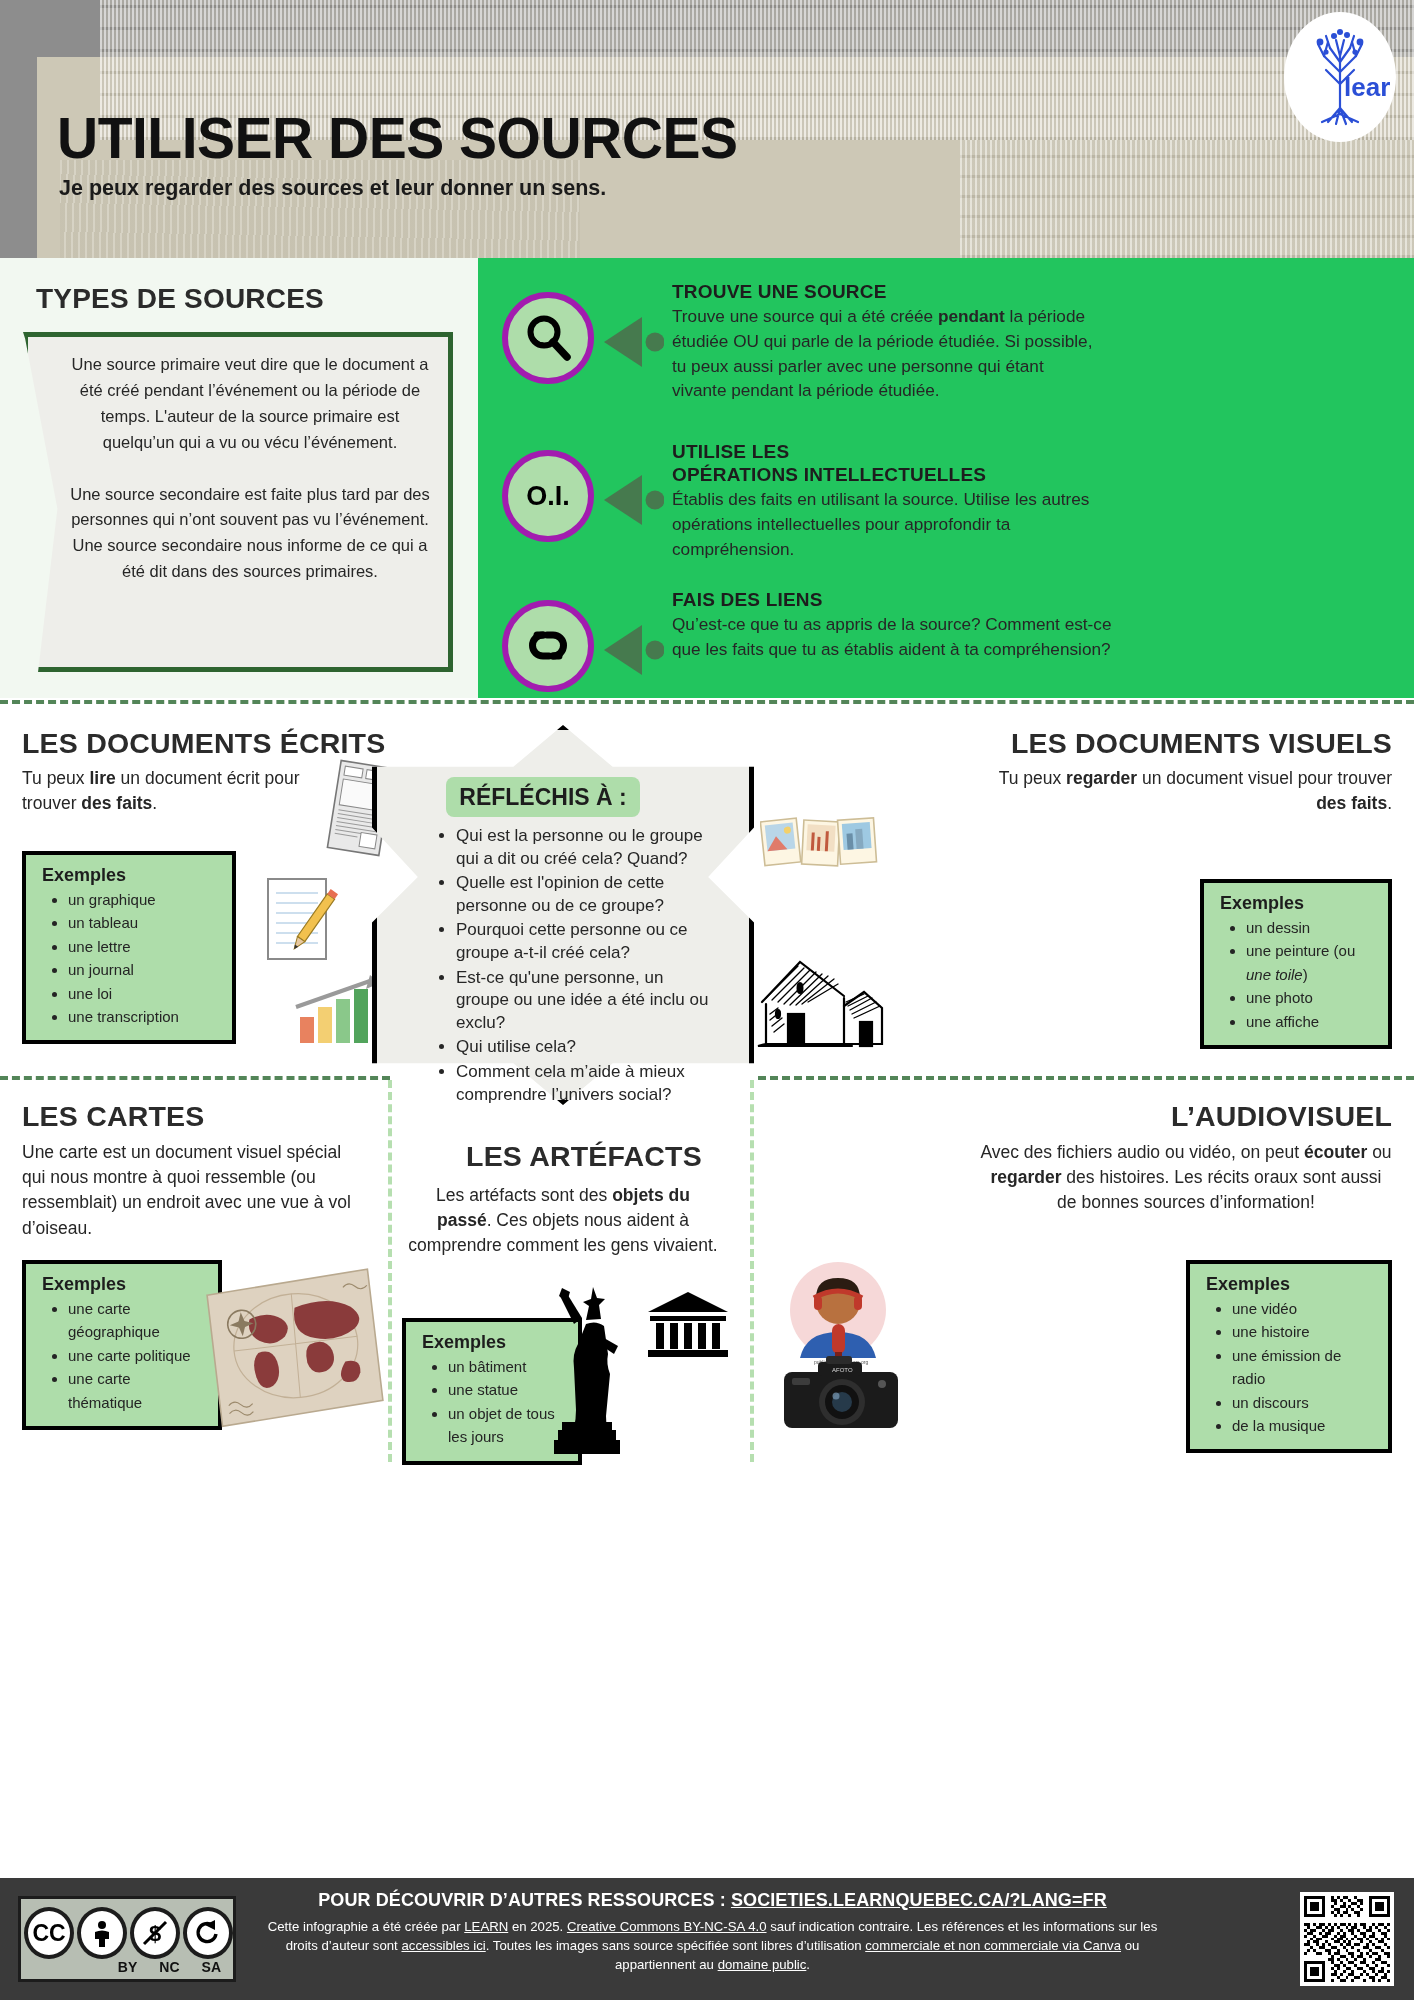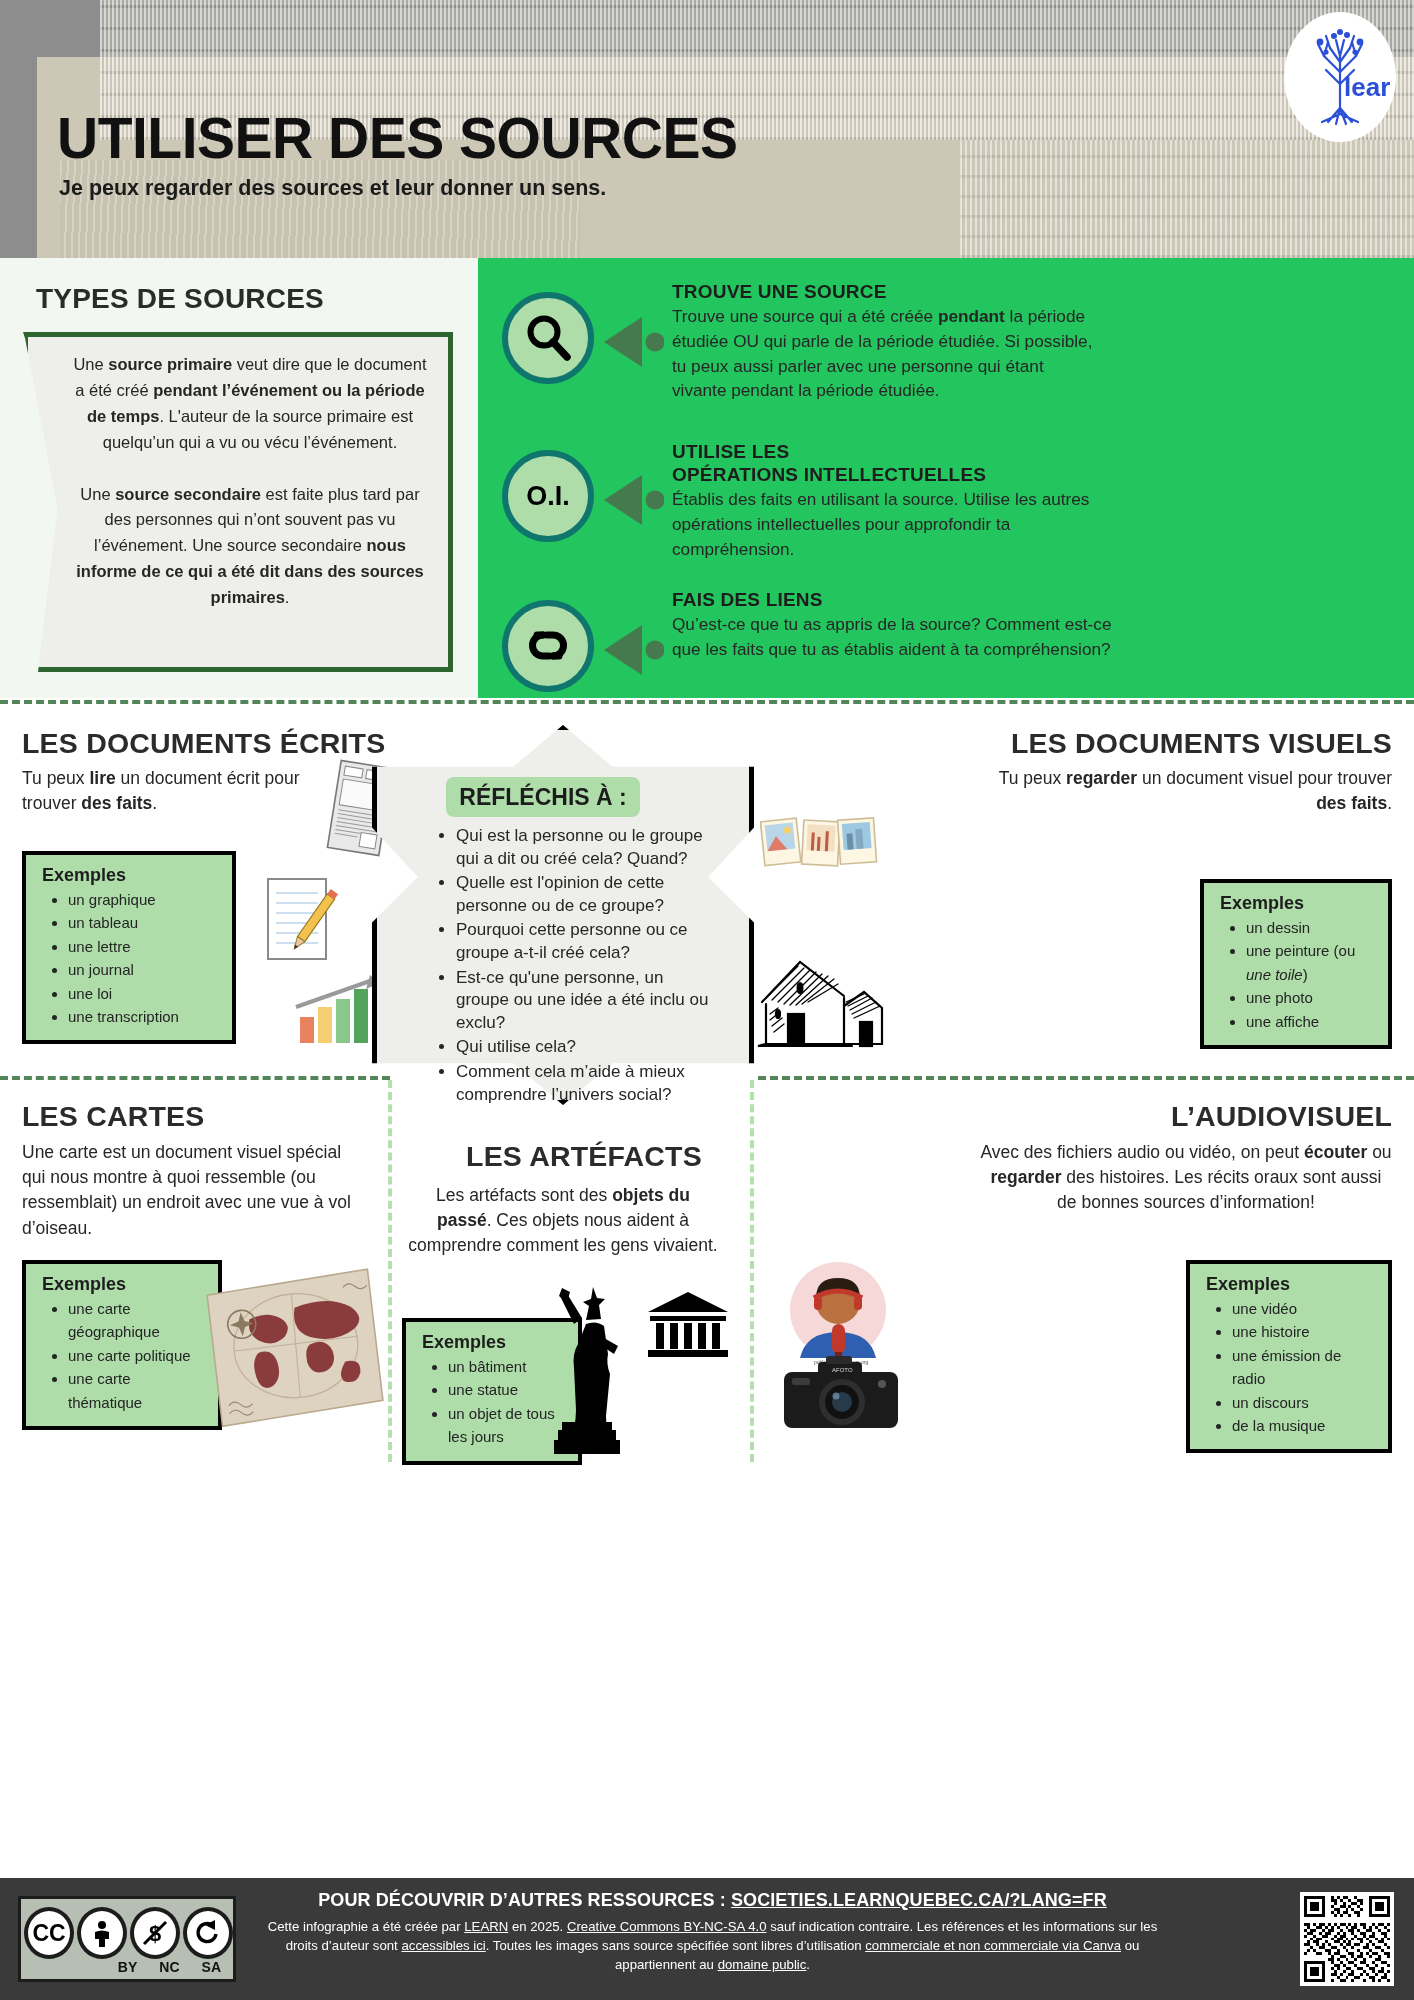--- a/index.html
+++ b/index.html
@@ -83,32 +83,32 @@
     position: absolute; inset: 0;
     background: #eeeeea;
     border: 5px solid #2e6430;
     clip-path: polygon(0% 0%, 100% 0%, 100% 100%, 3.5% 100%, 8% 52%, 0.5% 2%);
   }
   .types-text {
     position: absolute; left: 44px; top: 20px; width: 366px;
     text-align: center; font-size: 16.5px; line-height: 1.57; color: #262626;
   }
   .types-text p + p { margin-top: 26px; }
-  .types-text b { font-weight: 700; }
+  .types-text b { font-weight: 400; }
 
   
   .steps {
     position: absolute; left: 478px; top: 258px; width: 936px; height: 440px;
     background: #22c55e;
   }
   .step { position: absolute; }
   .step-icon {
     position: absolute; width: 92px; height: 92px;
     border-radius: 50%;
-    background: #aeddaa; border: 6px solid #0f766e;
+    background: #aeddaa; border: 6px solid #a21caf;
     display: flex; align-items: center; justify-content: center;
   }
   .step-arrow {
     position: absolute; width: 66px; height: 58px;
   }
   .step-h {
     font-size: 19px; font-weight: 700; color: #1d1d1d; letter-spacing: .2px;
     line-height: 1.22;
   }
   .step-p {

